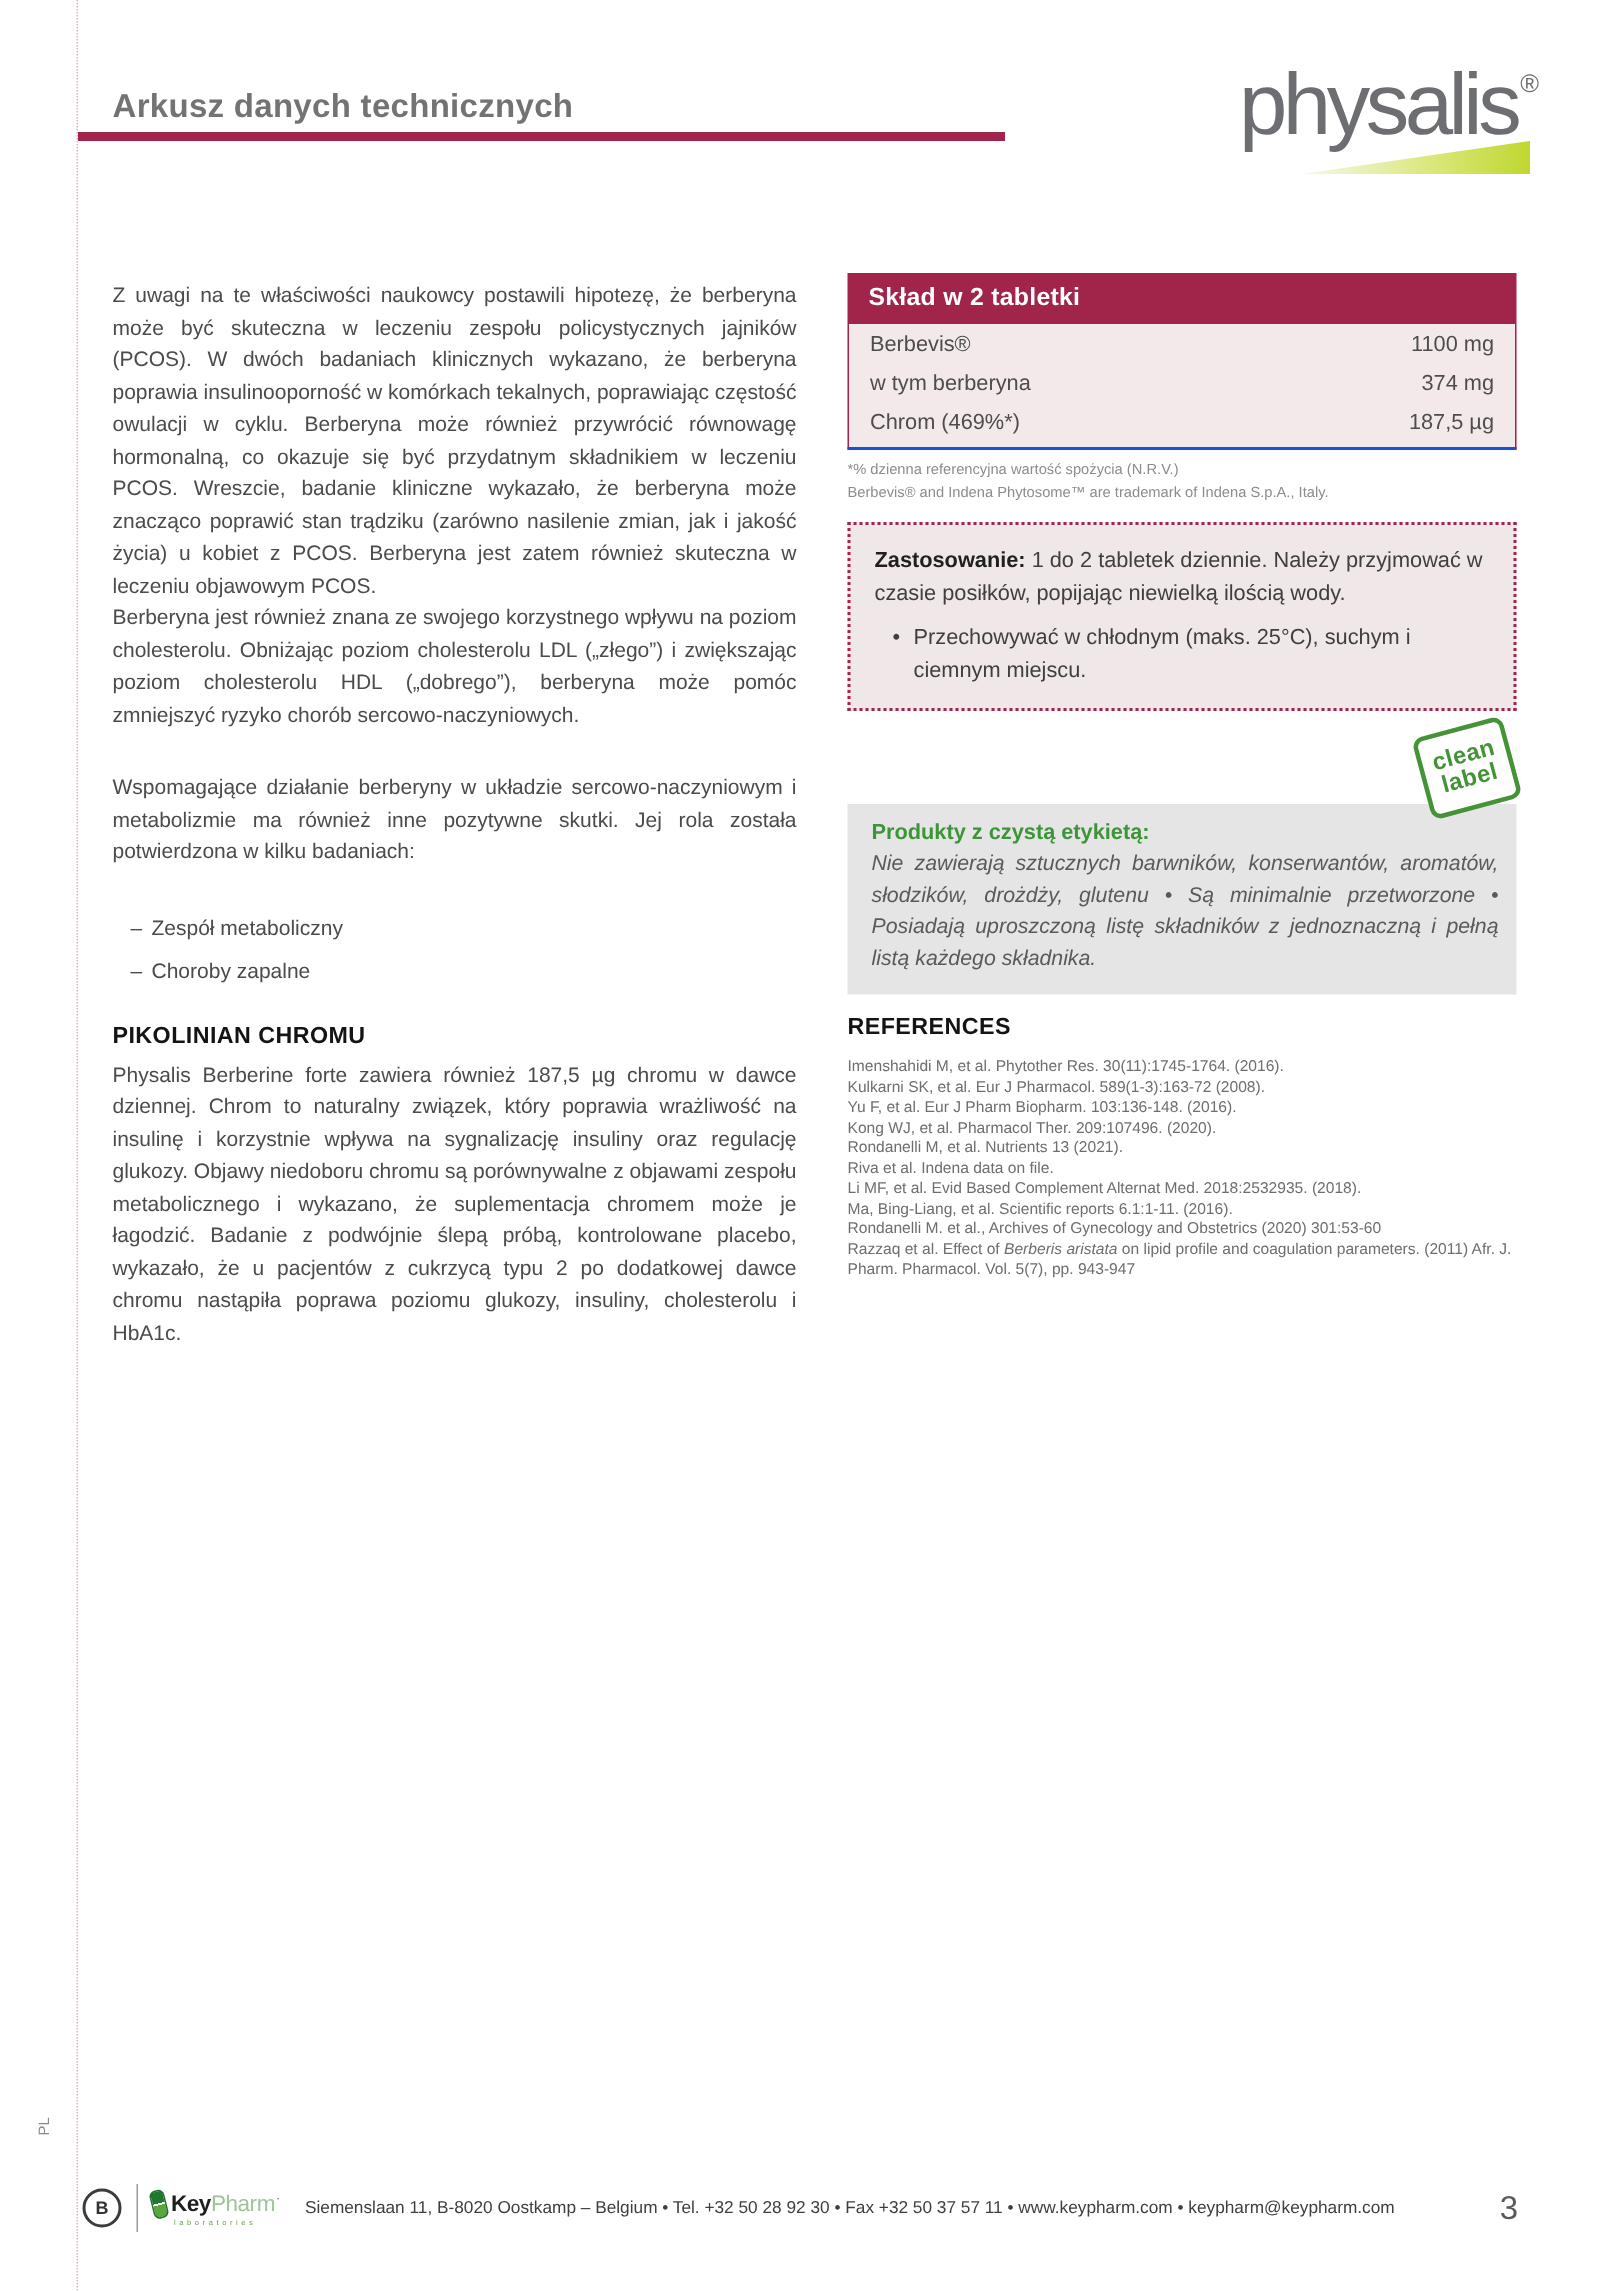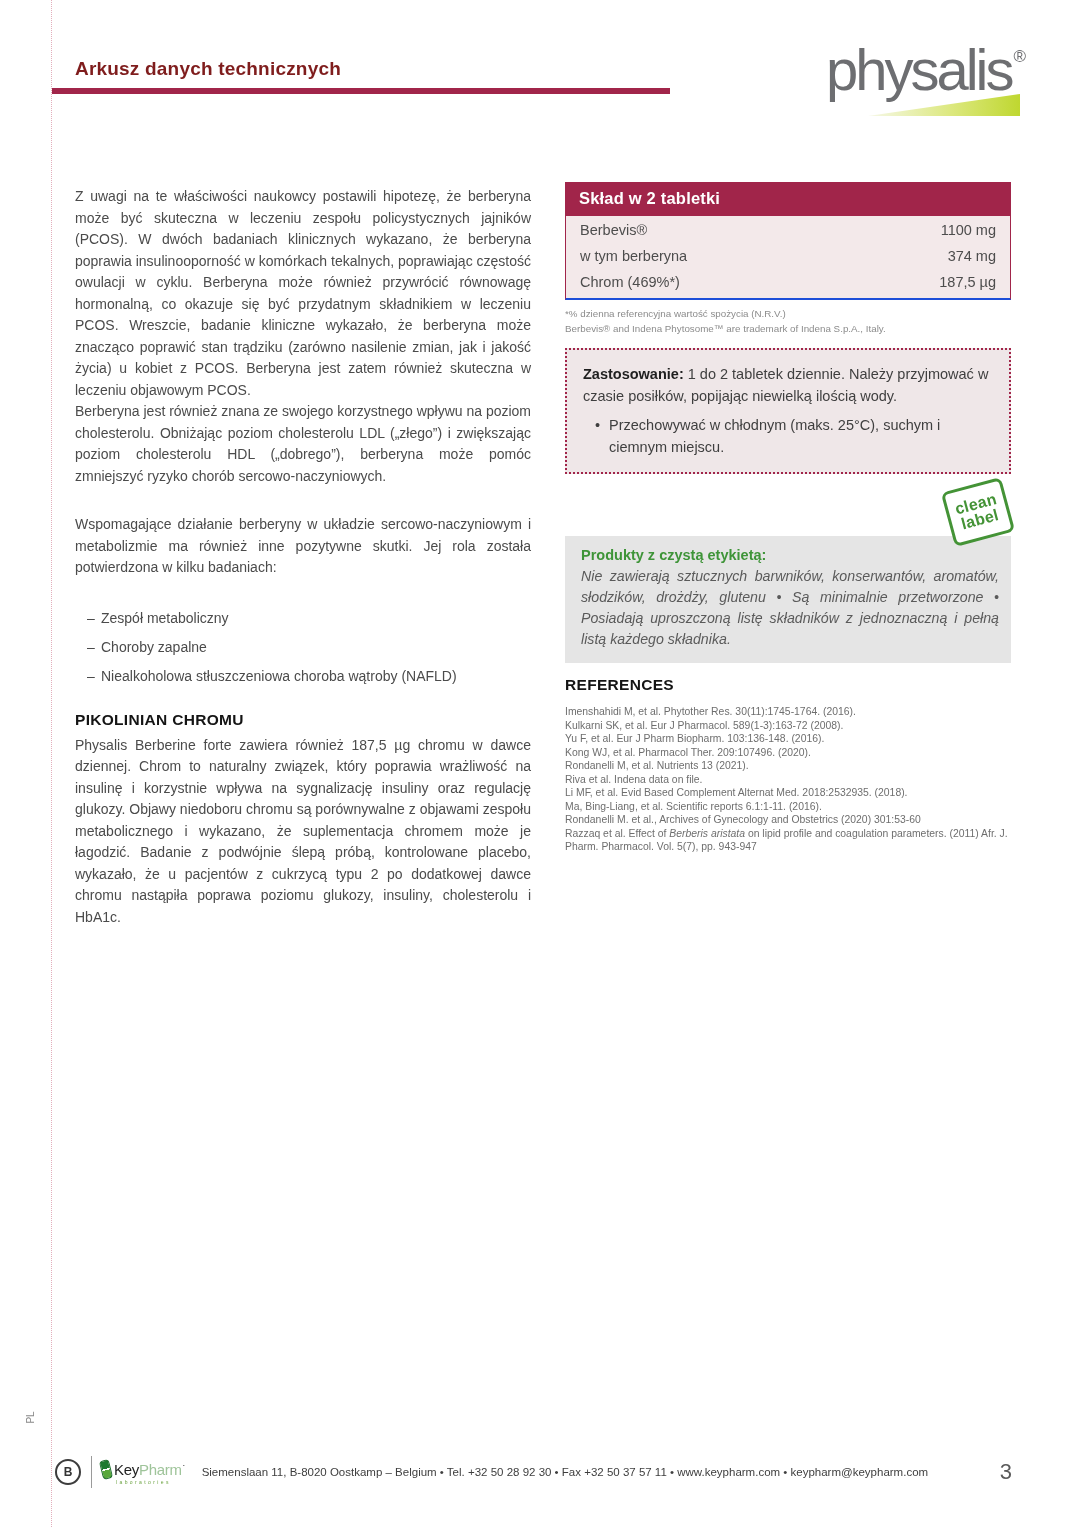--- a/index.html
+++ b/index.html
@@ -5,21 +5,21 @@
   html,body{margin:0;padding:0;background:#ffffff;}
   .page{
     position:relative;width:1080px;height:1527px;background:#fff;overflow:hidden;
     font-family:"Liberation Sans", sans-serif;color:#4b4b4b;
   }
   
   .bleed-line{position:absolute;left:51px;top:0;bottom:0;border-left:1px dotted #e2aebb;}
   .side-pl{position:absolute;left:24px;top:1412px;font-size:10px;color:#8a8a8a;transform:rotate(-90deg);transform-origin:center;}
 
   
-  .doc-title{position:absolute;left:75px;top:58px;font-size:19px;font-weight:bold;color:#7f1d1d;letter-spacing:.2px;}
+  .doc-title{position:absolute;left:75px;top:58px;font-size:22px;font-weight:bold;color:#737373;letter-spacing:.2px;}
   .title-rule{position:absolute;left:52px;top:88px;width:618px;height:6px;background:#A1254A;}
   .brand{position:absolute;top:40px;right:54px;width:220px;text-align:right;}
   .brand-word{font-size:58px;line-height:60px;color:#6d6e71;letter-spacing:-3px;font-weight:500;}
   .brand-reg{font-size:17px;color:#6d6e71;vertical-align:28px;letter-spacing:0;margin-left:2px;}
   .brand-tri{width:152px;height:22px;margin:-6px 6px 0 auto;background:linear-gradient(90deg,#f6f8e8 0%,#dce87e 55%,#bfd730 100%);clip-path:polygon(0 100%,100% 0,100% 100%);}
 
   
   .col-left{position:absolute;left:75px;top:186px;width:456px;}
   .col-right{position:absolute;left:565px;top:182px;width:446px;}
 
@@ -58,21 +58,21 @@
 
   
   .footer{position:absolute;left:55px;top:1456px;width:957px;display:flex;align-items:center;}
   .bcorp{width:22px;height:22px;border:2px solid #3c3c3c;border-radius:50%;display:flex;align-items:center;justify-content:center;
     font-size:12px;font-weight:bold;color:#333;margin-right:10px;flex:0 0 auto;}
   .footer-divider{width:1px;height:32px;background:#9a9a9a;margin-right:9px;flex:0 0 auto;}
   .kp-logo{display:flex;flex-direction:column;margin-right:16px;flex:0 0 auto;}
   .kp-row{display:flex;align-items:center;}
   .kp-capsule{width:8px;height:17px;border-radius:4px;border:1px solid #1d6f2c;margin-right:3px;
     background:linear-gradient(180deg,#1d7a2f 46%,#ffffff 46%,#ffffff 54%,#58a83c 54%);transform:rotate(-14deg);}
-  .kp-key{font-size:15px;font-weight:normal;color:#1f1f1f;letter-spacing:-.3px;}
+  .kp-key{font-size:15px;font-weight:bold;color:#1f1f1f;letter-spacing:-.3px;}
   .kp-pharm{font-size:15px;color:#9FC49A;letter-spacing:-.3px;}
   .kp-mark{font-size:9px;color:#222;vertical-align:7px;margin-left:1px;}
   .kp-sub{font-size:5px;letter-spacing:2.4px;color:#6aa23f;margin:0 0 0 15px;}
   .footer-address{font-size:11.5px;color:#3e3e3e;white-space:nowrap;}
   .footer-page{margin-left:auto;font-size:22px;color:#5a5a5a;}
 </style>
 </head>
 <body>
 
 <div class="page">
@@ -88,21 +88,20 @@
   </div>
 
   <div class="col-left">
     <p class="body-p" style="margin-bottom:0;">Z uwagi na te właściwości naukowcy postawili hipotezę, że berberyna może być skuteczna w leczeniu zespołu policystycznych jajników (PCOS). W dwóch badaniach klinicznych wykazano, że berberyna poprawia insulinooporność w komórkach tekalnych, poprawiając częstość owulacji w cyklu. Berberyna może również przywrócić równowagę hormonalną, co okazuje się być przydatnym składnikiem w leczeniu PCOS. Wreszcie, badanie kliniczne wykazało, że berberyna może znacząco poprawić stan trądziku (zarówno nasilenie zmian, jak i jakość życia) u kobiet z PCOS. Berberyna jest zatem również skuteczna w leczeniu objawowym PCOS.</p>
 
     <p class="body-p" style="margin-bottom:27px;">Berberyna jest również znana ze swojego korzystnego wpływu na poziom cholesterolu. Obniżając poziom cholesterolu LDL („złego”) i zwiększając poziom cholesterolu HDL („dobrego”), berberyna może pomóc zmniejszyć ryzyko chorób sercowo-naczyniowych.</p>
     <p class="body-p" style="margin-bottom:0;">Wspomagające działanie berberyny w układzie sercowo-naczyniowym i metabolizmie ma również inne pozytywne skutki. Jej rola została potwierdzona w kilku badaniach:</p>
     <ul class="dash-list">
       <li>Zespół metaboliczny</li>
       <li>Choroby zapalne</li>
-      <li>Niealkoholowa stłuszczeniowa choroba wątroby (NAFLD)</li>
     </ul>
 
     <h3 class="sec-h" style="margin-top:20px;">PIKOLINIAN CHROMU</h3>
     <p class="body-p" style="margin-bottom:0;">Physalis Berberine forte zawiera również 187,5 µg chromu w dawce dziennej. Chrom to naturalny związek, który poprawia wrażliwość na insulinę i korzystnie wpływa na sygnalizację insuliny oraz regulację glukozy. Objawy niedoboru chromu są porównywalne z objawami zespołu metabolicznego i wykazano, że suplementacja chromem może je łagodzić. Badanie z podwójnie ślepą próbą, kontrolowane placebo, wykazało, że u pacjentów z cukrzycą typu 2 po dodatkowej dawce chromu nastąpiła poprawa poziomu glukozy, insuliny, cholesterolu i HbA1c.</p>
   </div>
 
   <div class="col-right">
 
     <div class="comp-header">Skład w 2 tabletki</div>
     <div class="comp-body">

